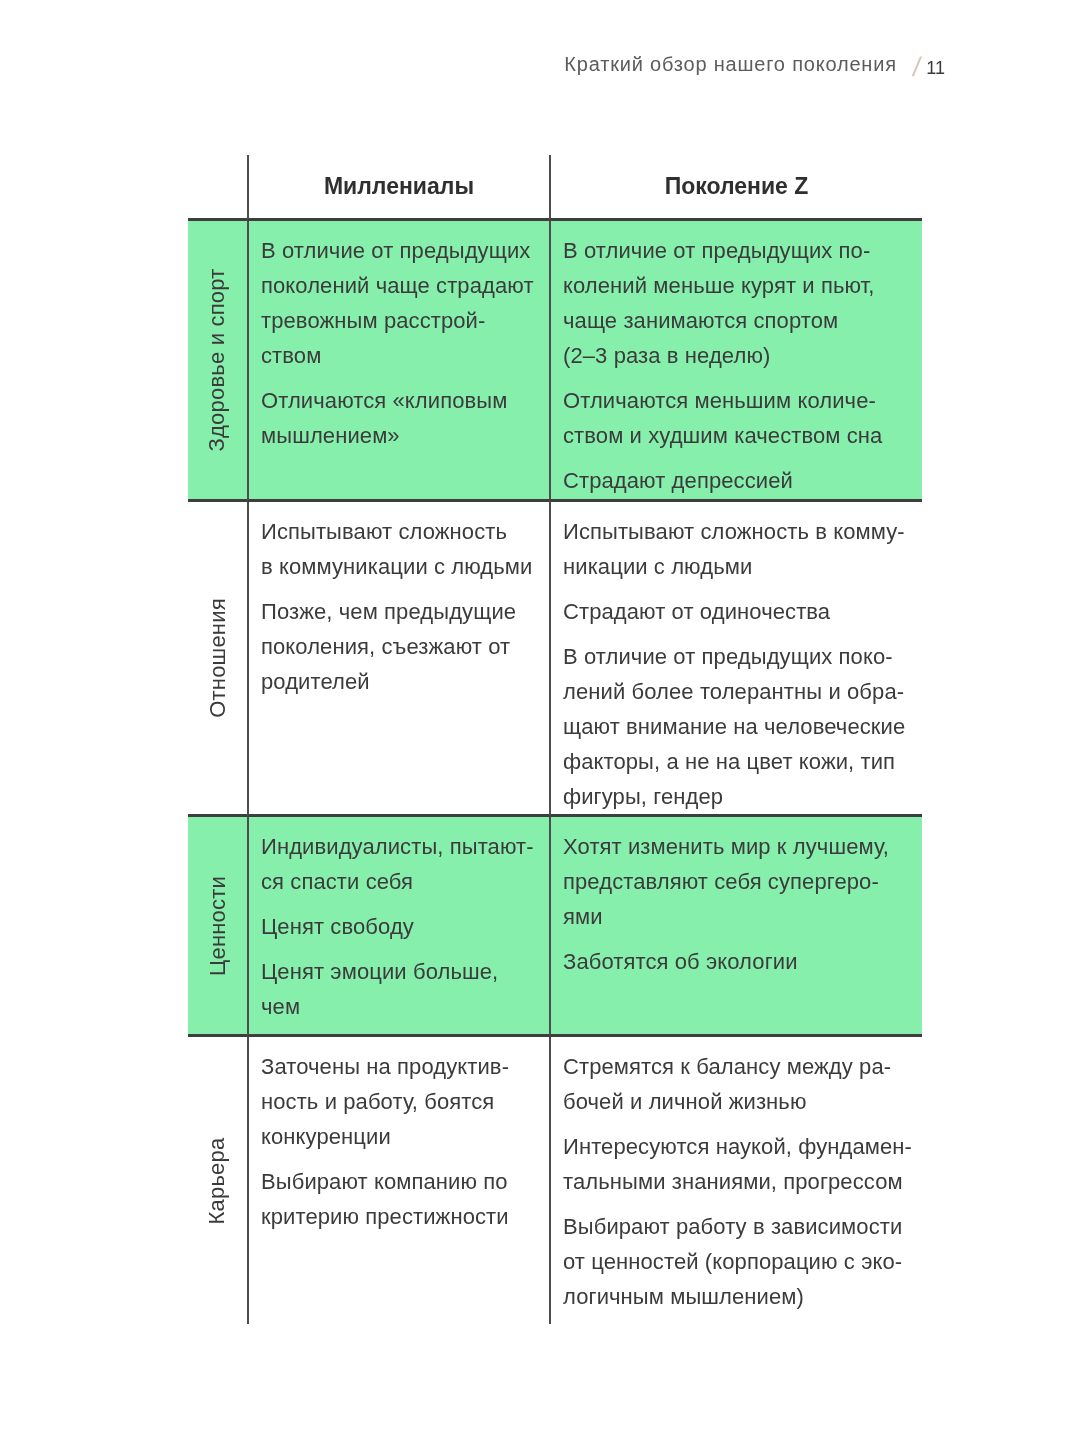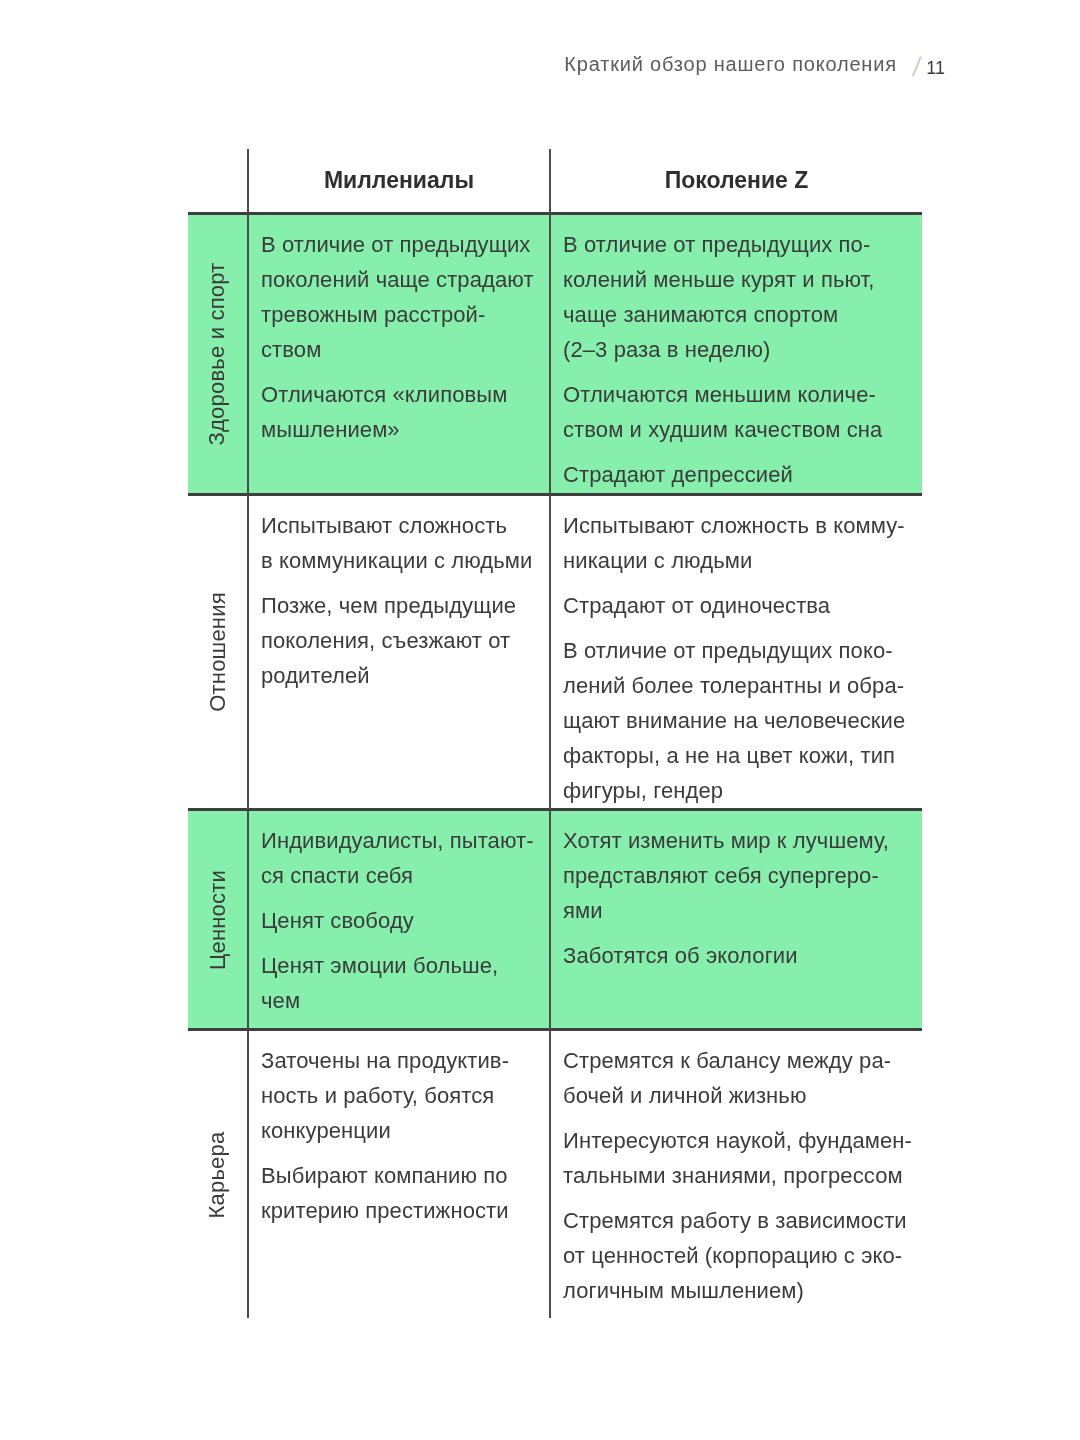--- a/index.html
+++ b/index.html
@@ -45,21 +45,21 @@
     font-size: 18px;
     font-weight: 400;
     color: #3a3a3a;
     margin-top: 9px;
     line-height: 18px;
   }
   
   .gen-table {
     position: absolute;
     left: 188px;
-    top: 149px;
+    top: 155px;
     width: 734px;
     display: grid;
     grid-template-columns: 59px 302px 373px;
     grid-template-rows: 66px 281px 315px 220px 287px;
   }
   .cell {
     box-sizing: border-box;
     overflow: hidden;
   }
   .v-line { border-left: 2px solid #4d4d4d; }
@@ -181,19 +181,19 @@
 ность и работу, боятся
 конкуренции</p>
       <p>Выбирают компанию по
 критерию престижности</p>
     </div>
     <div class="cell v-line body-cell">
       <p>Стремятся к балансу между ра-
 бочей и личной жизнью</p>
       <p>Интересуются наукой, фундамен-
 тальными знаниями, прогрессом</p>
-      <p>Стремятся работу в зависимости
+      <p>Выбирают работу в зависимости
 от ценностей (корпорацию с эко-
 логичным мышлением)</p>
     </div>
 
   </div>
 </div>
 
 </body></html>

